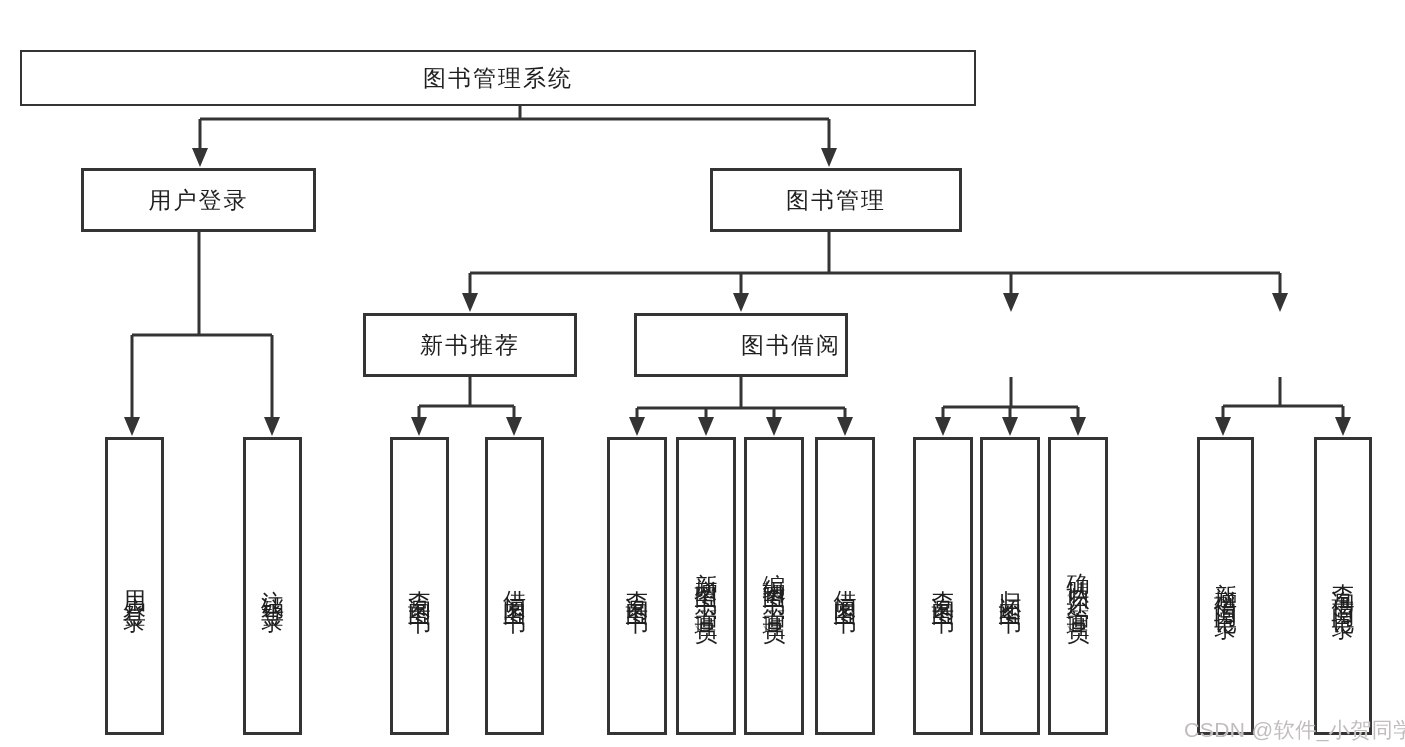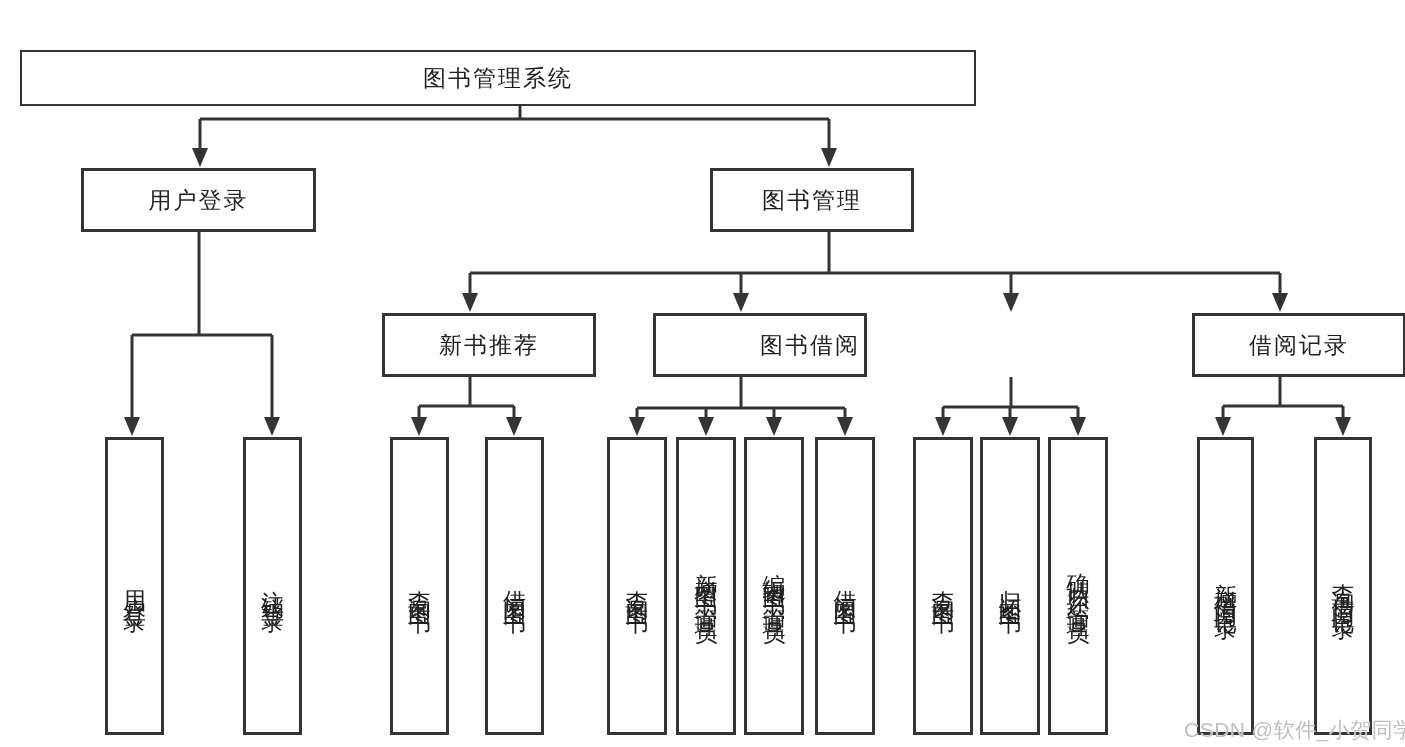--- a/index.html
+++ b/index.html
@@ -30,23 +30,23 @@
     writing-mode:vertical-rl;
     text-orientation:mixed;
     letter-spacing:7px;
     font-size:23px;
     line-height:1;
   }
   
   .n-root{left:20px;top:13px;width:956px;height:56px;border-width:2.5px;margin-top:37px;}
   
   .n-l2a{left:81px;top:168px;width:235px;height:64px;}
-  .n-l2b{left:710px;top:168px;width:204px;height:64px;}
+  .n-l2b{left:710px;top:168px;width:252px;height:64px;}
   
-  .l3{top:313px;height:64px;width:214px;margin-left:19px;}
+  .l3{top:313px;height:64px;width:214px;}
   .n-l3a{left:363px;}
   .n-l3b{left:634px;justify-content:flex-end;}
   .n-l3c{left:904px;}
   .n-l3d{left:1173px;}
   
   .l4{top:437px;height:298px;width:59px;}
   .n-g1a{left:105px;}  .n-g1b{left:243px;}
   .n-g2a{left:390px;}  .n-g2b{left:485px;}
   .n-g3a{left:607px;width:60px;} .n-g3b{left:676px;width:60px;}
   .n-g3c{left:744px;width:60px;} .n-g3d{left:815px;width:60px;}
@@ -98,23 +98,20 @@
   <div class="node hbox n-l2b">
     <span>图书管理</span>
   </div>
 
   <div class="node hbox l3 n-l3a">
     <span>新书推荐</span>
   </div>
   <div class="node hbox l3 n-l3b">
     <span>图书借阅</span>
   </div>
-  <div class="node hbox l3 n-l3d">
-    <span>借阅记录</span>
-  </div>
 
   <div class="node vbox l4 n-g1a">
     <span>用户登录</span>
   </div>
   <div class="node vbox l4 n-g1b">
     <span>注销登录</span>
   </div>
 
   <div class="node vbox l4 n-g2a">
     <span>查询图书</span>

